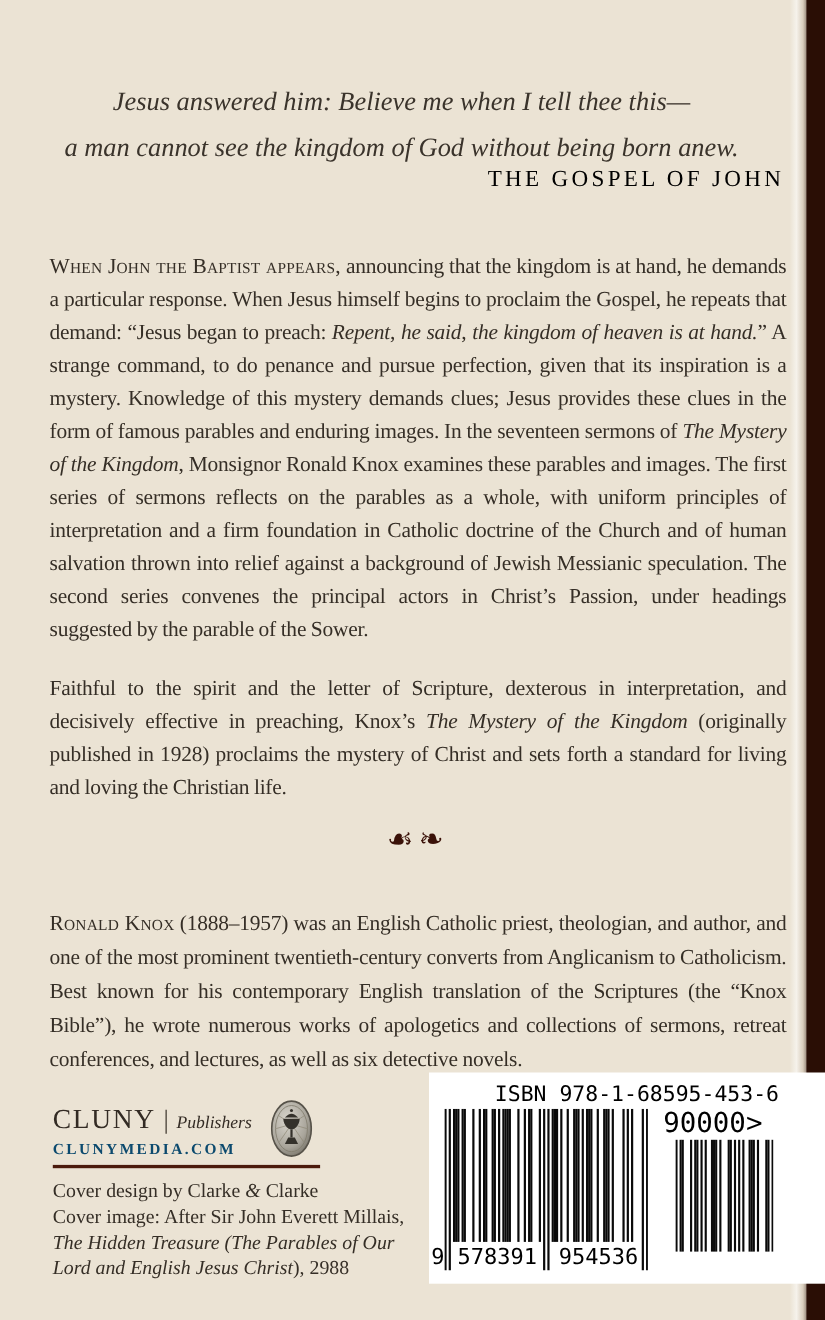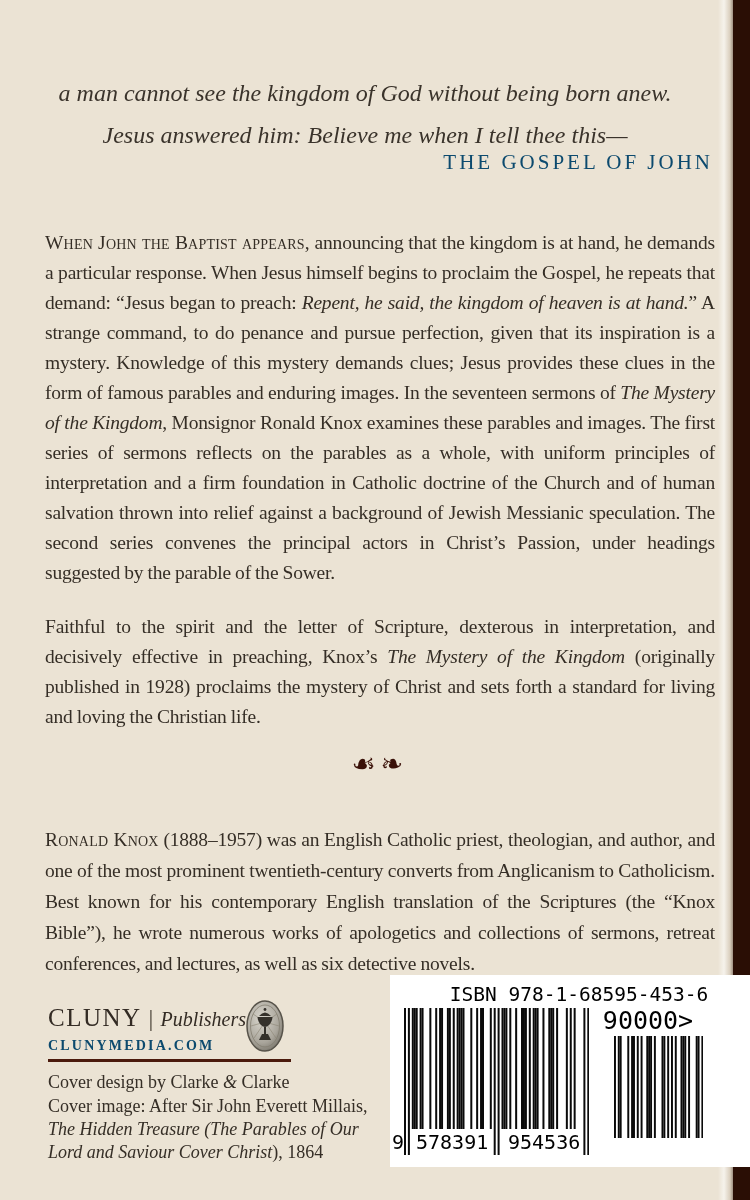--- a/index.html
+++ b/index.html
@@ -10,41 +10,41 @@
   }
   
   .spine-shade{position:absolute;top:0;right:17px;width:15px;height:1200px;
     background:linear-gradient(to right, rgba(235,227,212,0) 0%, rgba(255,255,255,0.55) 40%, rgba(90,55,25,0.12) 80%, rgba(45,18,6,0.4) 100%);}
   .edge-stripe{position:absolute;top:0;right:0;width:17px;height:1200px;background:#2A0E05;}
 
   
   .quote{position:absolute;top:72px;left:30px;right:50px;text-align:center;
     font-style:italic;font-size:24px;line-height:42px;color:#3A332B;}
   .attribution{position:absolute;top:150px;right:37px;font-size:21px;
-    letter-spacing:3px;color:#0c4a6e;}
+    letter-spacing:3px;color:#000000;}
 
   
   .bodytext{position:absolute;left:45px;width:670px;margin:0;text-align:justify;
     font-size:19.5px;line-height:30px;letter-spacing:-0.2px;word-spacing:-0.5px;}
   .p1{top:228px;}
   .p2{top:612px;}
   .bio{top:824px;line-height:31px;}
   .run-sc{font-weight:normal;font-variant:small-caps;letter-spacing:0.2px;}
   .run-i{font-style:italic;}
   .run-r{}
 
   
   .ornament{position:absolute;top:748px;left:45px;width:670px;text-align:center;
     color:#3A1108;font-family:"DejaVu Sans",sans-serif;font-size:27px;letter-spacing:5px;}
 
   
   .pub-line{position:absolute;top:1004px;left:48px;color:#332B24;white-space:nowrap;}
   .pub-name{font-size:25px;letter-spacing:1.5px;}
   .pub-bar{font-size:24px;margin:0 7px;color:#4a4238;}
-  .pub-tag{font-style:italic;font-size:20px;}
+  .pub-tag{font-style:italic;font-size:16px;}
   .pub-site{position:absolute;top:1038px;left:48px;font-size:14px;font-weight:bold;
     letter-spacing:2.2px;color:#0c4a6e;}
   .rule{position:absolute;top:1059px;left:48px;width:243px;height:3px;background:#4B1A0C;}
   .credit{position:absolute;left:48px;font-size:18px;color:#352E26;white-space:nowrap;}
   .c1{top:1072px;}
   .c2{top:1096px;}
   .c3{top:1119px;font-style:italic;text-align:center;}
   .c4{top:1142px;}
 
   
@@ -66,42 +66,42 @@
 </style>
 </head>
 <body>
 
 <div class="cover">
 
   <div class="spine-shade"></div>
   <div class="edge-stripe"></div>
 
   <div class="quote">
+    <div>Jesus answered him: Believe me when I tell thee this—</div>
     <div>a man cannot see the kingdom of God without being born anew.</div>
-    <div>Jesus answered him: Believe me when I tell thee this—</div>
   </div>
   <div class="attribution">THE GOSPEL OF JOHN</div>
 
   <p class="bodytext p1"><span class="run-sc">When John the Baptist appears,</span><span class="run-r"> announcing that the kingdom is at hand, he demands a particular response. When Jesus himself begins to proclaim the Gospel, he repeats that demand: “Jesus began to preach: </span><span class="run-i">Repent, he said, the kingdom of heaven is at hand.</span><span class="run-r">” A strange command, to do penance and pursue perfection, given that its inspiration is a mystery. Knowledge of this mystery demands clues; Jesus provides these clues in the form of famous parables and enduring images. In the seventeen sermons of </span><span class="run-i">The Mystery of the Kingdom</span><span class="run-r">, Monsignor Ronald Knox examines these parables and images. The first series of sermons reflects on the parables as a whole, with uniform principles of interpretation and a firm foundation in Catholic doctrine of the Church and of human salvation thrown into relief against a background of Jewish Messianic speculation. The second series convenes the principal actors in Christ’s Passion, under headings suggested by the parable of the Sower.</span></p>
   <p class="bodytext p2"><span class="run-r">Faithful to the spirit and the letter of Scripture, dexterous in interpretation, and decisively effective in preaching, Knox’s </span><span class="run-i">The Mystery of the Kingdom</span><span class="run-r"> (originally published in 1928) proclaims the mystery of Christ and sets forth a standard for living and loving the Christian life.</span></p>
 
   <div class="ornament">☙❧</div>
 
   <p class="bodytext bio"><span class="run-sc">Ronald Knox</span><span class="run-r"> (1888–1957) was an English Catholic priest, theologian, and author, and one of the most prominent twentieth-century converts from Anglicanism to Catholicism. Best known for his contemporary English translation of the Scriptures (the “Knox Bible”), he wrote numerous works of apologetics and collections of sermons, retreat conferences, and lectures, as well as six detective novels.</span></p>
 
   <div class="pub-line">
     <span class="pub-name">CLUNY</span><span class="pub-bar">|</span><span class="pub-tag">Publishers</span>
   </div>
   <div class="pub-site">CLUNYMEDIA.COM</div>
   <div class="rule"></div>
 
   <div class="credit c1"><span class="run-r">Cover design by Clarke </span><span class="run-i">&amp;</span><span class="run-r"> Clarke</span></div>
   <div class="credit c2">Cover image: After Sir John Everett Millais,</div>
   <div class="credit c3">The Hidden Treasure (The Parables of Our</div>
-  <div class="credit c4"><span class="run-i">Lord and Saviour Cover Christ</span><span class="run-r">), 1864</span></div>
+  <div class="credit c4"><span class="run-i">Lord and English Jesus Christ</span><span class="run-r">), 2988</span></div>
 
   <svg class="seal" viewBox="0 0 38 52" xmlns="http://www.w3.org/2000/svg">
     <defs>
       <radialGradient id="sg" cx="40%" cy="35%" r="75%">
         <stop offset="0%" stop-color="#d9d6cd"></stop>
         <stop offset="65%" stop-color="#a9a59b"></stop>
         <stop offset="100%" stop-color="#6e6a60"></stop>
       </radialGradient>
     </defs>
     <ellipse cx="19" cy="26" rx="18" ry="25" fill="url(#sg)" stroke="#57534a" stroke-width="1.5"></ellipse>

